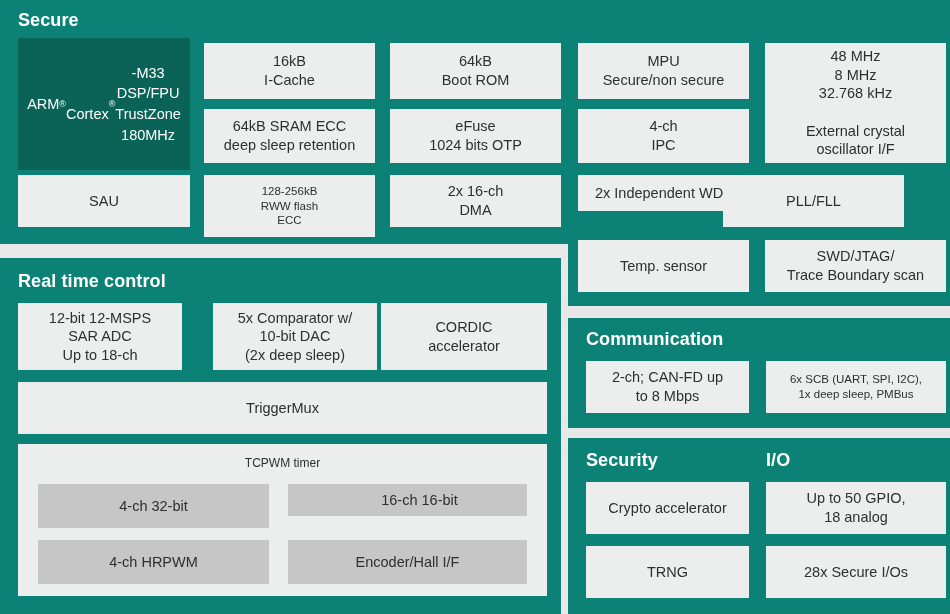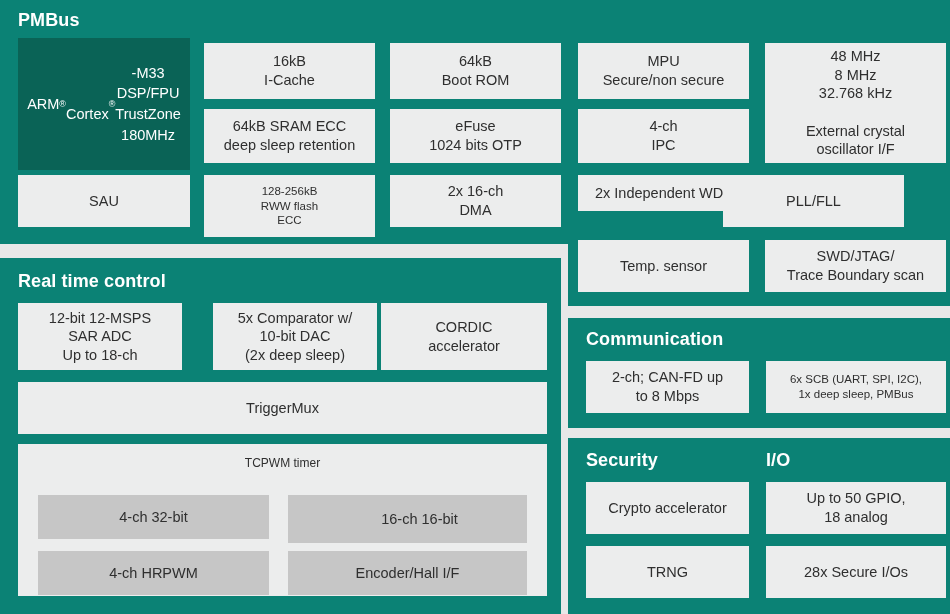--- a/index.html
+++ b/index.html
@@ -43,21 +43,20 @@
   }
   .subbox {
     position: absolute;
     background: #c6c6c6;
     color: #2f2f2f;
     display: flex;
     align-items: center;
     justify-content: center;
     text-align: center;
     font-size: 14.5px;
-    margin-top: 11px;
   }
   .tcpwm-label {
     position: absolute;
     width: 100%;
     text-align: center;
     font-size: 12px;
     color: #2f2f2f;
     top: 12px;
   }
   sup { font-size: 0.62em; vertical-align: super; line-height: 0; }
@@ -67,21 +66,21 @@
 <body>
 
 <div id="root">
 
   <div class="panel" style="left:0; top:0; width:950px; height:244px;">
   </div>
 
   <div class="panel" style="left:568px; top:244px; width:382px; height:62px;">
   </div>
 
-  <div class="panel-title" style="left:18px; top:10px;">PMBus</div>
+  <div class="panel-title" style="left:18px; top:10px;">Secure</div>
 
   <div class="box cpu ml" style="left:18px; top:38px; width:172px; height:132px;">ARM<sup>®</sup><br>Cortex<sup>®</sup>-M33<br>DSP/FPU<br>TrustZone<br>180MHz</div>
 
   <div class="box ml" style="left:204px; top:43px; width:171px; height:56px;">16kB<br>I-Cache</div>
 
   <div class="box ml" style="left:204px; top:109px; width:171px; height:54px;">64kB SRAM ECC<br>deep sleep retention</div>
 
   <div class="box" style="left:18px; top:175px; width:172px; height:52px;">SAU</div>
 
   <div class="box small ml" style="left:204px; top:175px; width:171px; height:62px;">128-256kB<br>RWW flash<br>ECC</div>
@@ -116,21 +115,21 @@
   <div class="box ml" style="left:213px; top:303px; width:164px; height:67px;">5x Comparator w/<br>10-bit DAC<br>(2x deep sleep)</div>
 
   <div class="box ml" style="left:381px; top:303px; width:166px; height:67px;">CORDIC<br>accelerator</div>
 
   <div class="box" style="left:18px; top:382px; width:529px; height:52px;">TriggerMux</div>
 
   <div class="box" style="left:18px; top:444px; width:529px; height:152px; display:block;">
     <div class="tcpwm-label">TCPWM timer</div>
 
     <div class="subbox" style="left:20px; top:40px; width:231px; height:44px;">4-ch 32-bit</div>
-    <div class="subbox" style="left:270px; top:40px; width:239px; height:48px;padding-left:24px;">16-ch 16-bit</div>
+    <div class="subbox" style="left:270px; top:40px; width:239px; height:32px;padding-left:24px;">16-ch 16-bit</div>
     <div class="subbox" style="left:20px; top:96px; width:231px; height:44px;">4-ch HRPWM</div>
     <div class="subbox" style="left:270px; top:96px; width:239px; height:44px;">Encoder/Hall I/F</div>
   </div>
 
   <div class="panel" style="left:568px; top:318px; width:382px; height:110px;">
   </div>
 
   <div class="panel-title" style="left:586px; top:329px;">Communication</div>
 
   <div class="box ml" style="left:586px; top:361px; width:163px; height:52px;">2-ch; CAN-FD up<br>to 8 Mbps</div>

